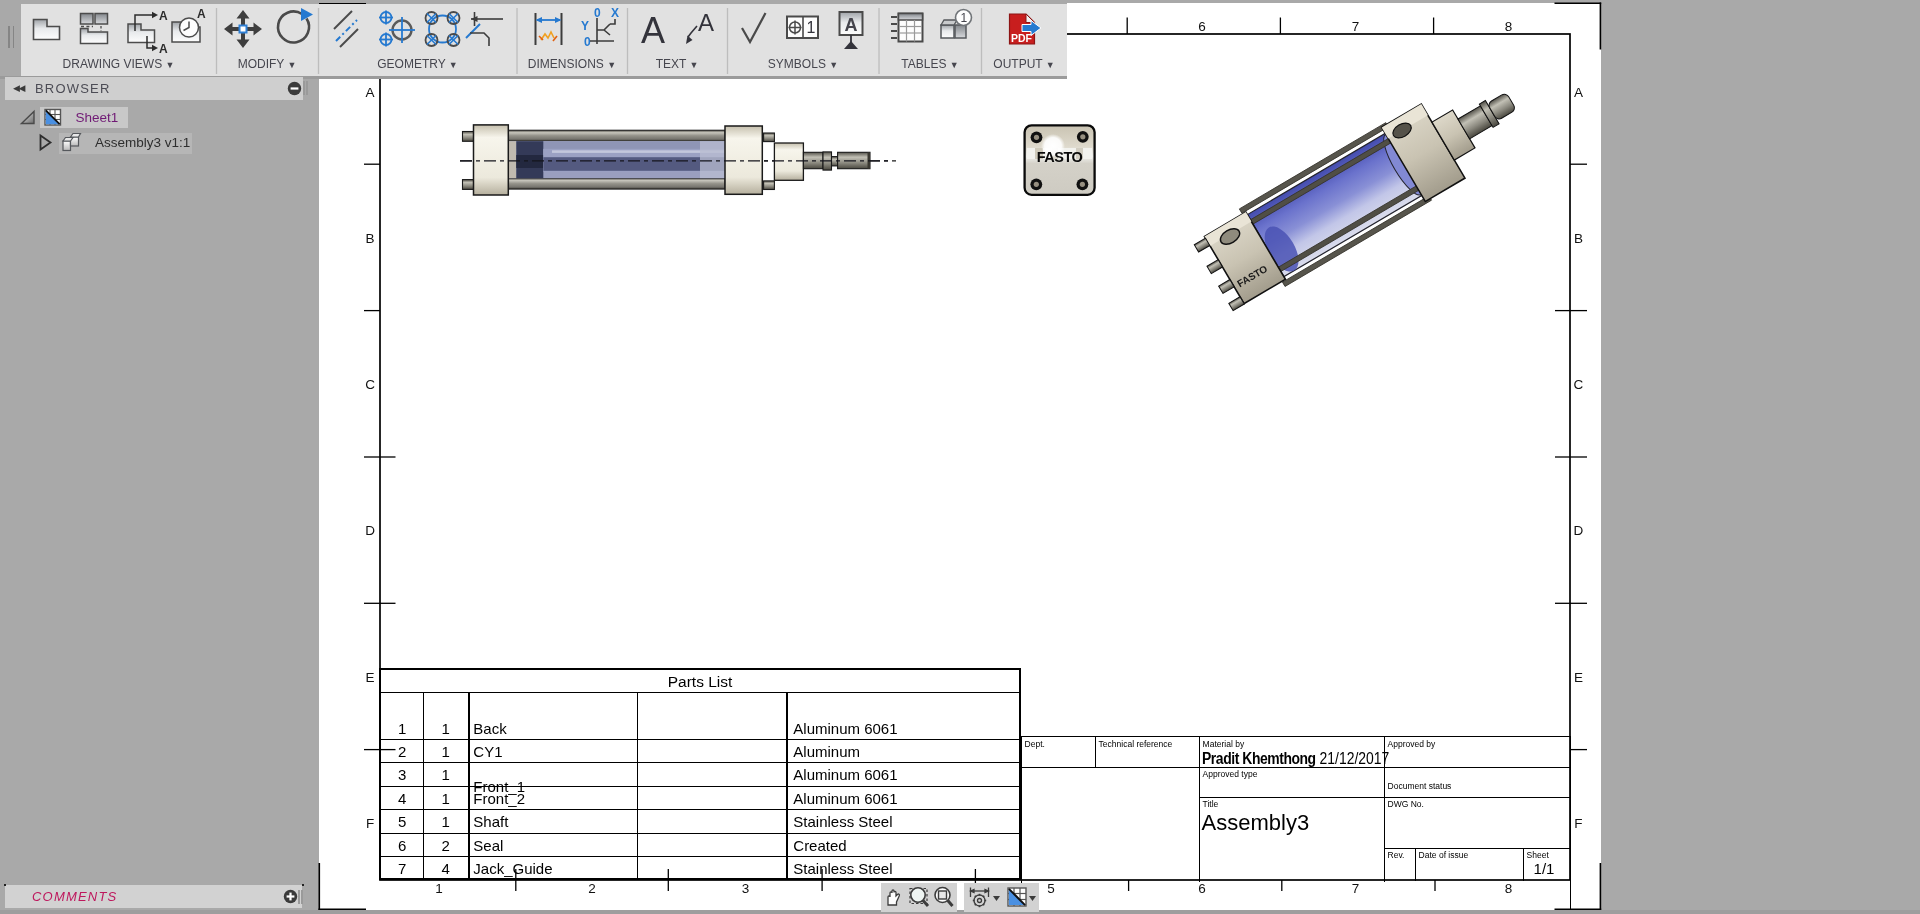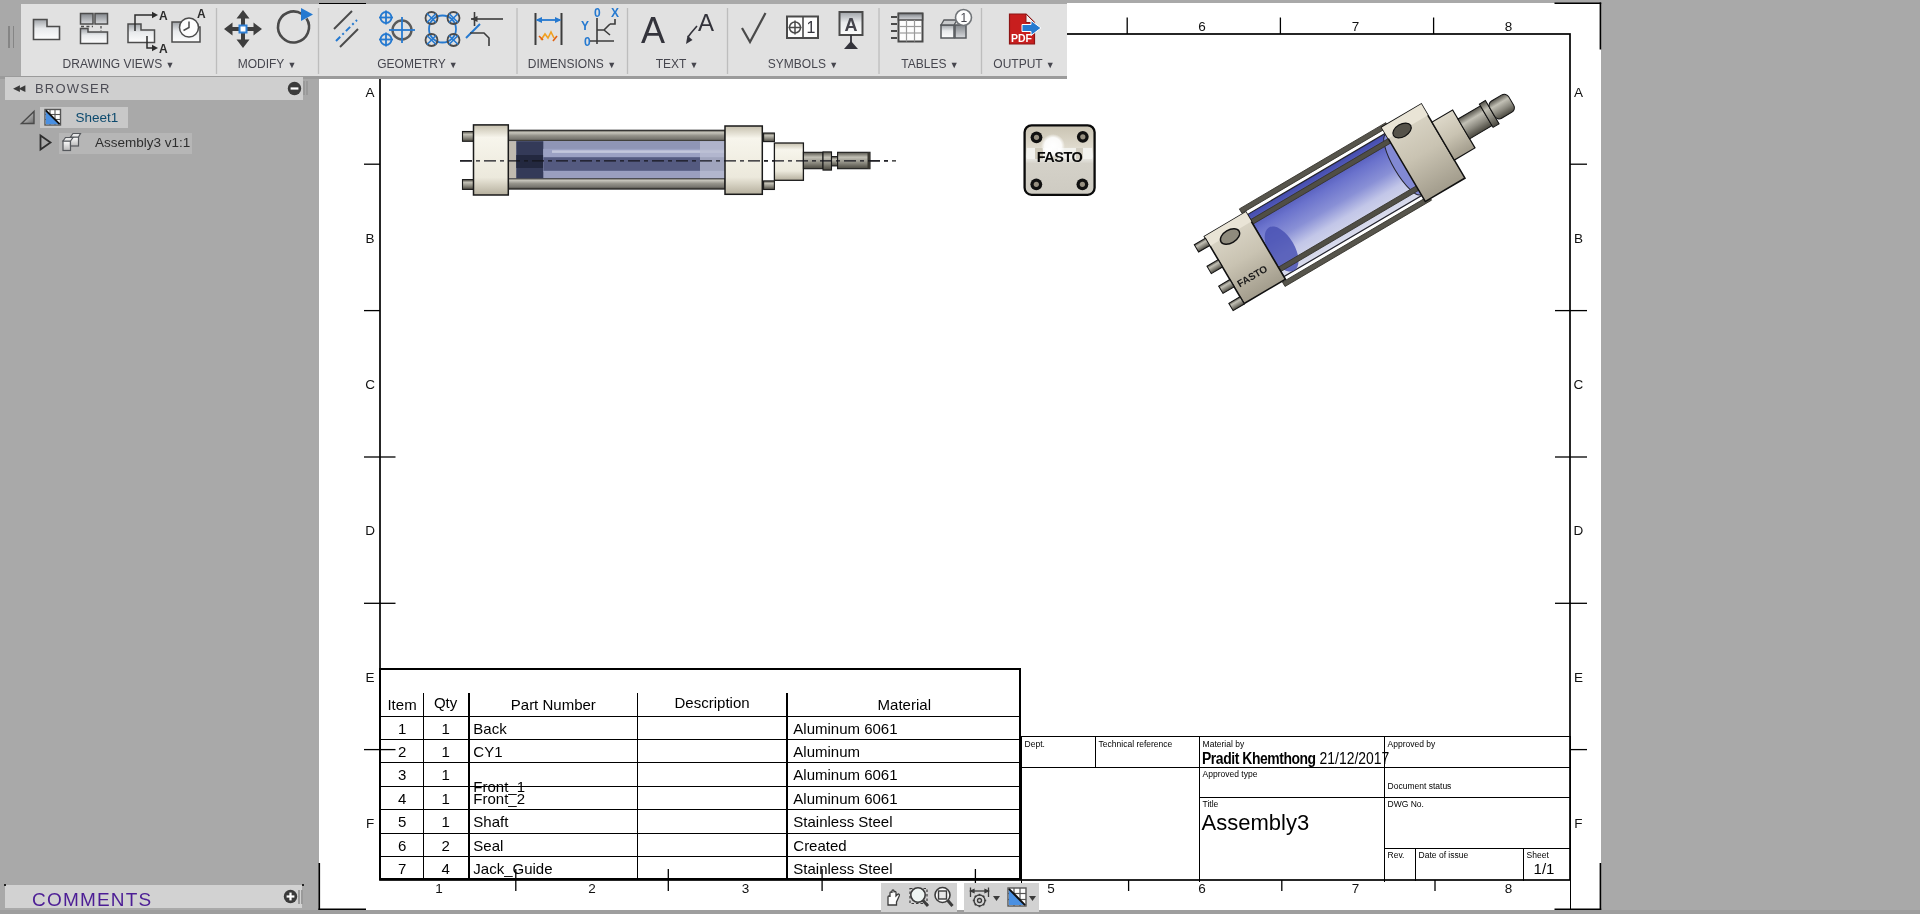--- a/index.html
+++ b/index.html
@@ -206,33 +206,27 @@
     <ellipse cx="222" cy="-30" rx="10" ry="6.3" fill="#55524a" stroke="#111" stroke-width="1.2"></ellipse>
 
     <rect x="252" y="-22" width="24" height="44" fill="url(#capg)" stroke="#111" stroke-width="1.2"></rect>
     <rect x="276" y="-11.5" width="26" height="23" fill="url(#rodg)" stroke="#111" stroke-width="1"></rect>
     <rect x="302" y="-13.5" width="7" height="27" fill="url(#rodg)" stroke="#111" stroke-width="1"></rect>
     <rect x="309" y="-10" width="22" height="20" rx="5" fill="url(#rodg)" stroke="#111" stroke-width="1"></rect>
   </g>
 </svg>
 
 <div class="abs" id="partslist" style="left:379.3px; top:668.3px; width:641.5px; height:212px; border:2px solid #000; font-size:15px; color:#000;">
+  <div class="abs" style="left:0; top:0; width:100%; height:23px; border-bottom:1.5px solid #000; text-align:center; line-height:23px; font-size:15.5px;">Parts List</div>
 
   <div class="abs" style="left:41.5px; top:23px; width:1.5px; height:185px; background:#000;"></div>
   <div class="abs" style="left:87px; top:23px; width:1.5px; height:185px; background:#000;"></div>
   <div class="abs" style="left:255.5px; top:23px; width:1.5px; height:185px; background:#000;"></div>
   <div class="abs" style="left:405px; top:23px; width:1.5px; height:185px; background:#000;"></div>
 
-  <div class="abs" style="left:0; top:23px; width:100%; height:23.4px; border-bottom:1.5px solid #000;">
-    <span class="abs" style="left:0; width:41.5px; text-align:center; top:3px;">Item</span>
-    <span class="abs" style="left:41.5px; width:45.5px; text-align:center; top:1px;">Qty</span>
-    <span class="abs" style="left:88.5px; width:167px; text-align:center; top:3px;">Part Number</span>
-    <span class="abs" style="left:256.5px; width:148.5px; text-align:center; top:1px;">Description</span>
-    <span class="abs" style="left:406.5px; width:233px; text-align:center; top:3px;">Material</span>
-  </div>
   <div class="abs" style="left:0; top:46.4px; width:100%; height:23.4px; border-bottom:1.2px solid #000;">
     <span class="abs" style="left:0; width:41.5px; text-align:center; top:3px;">1</span>
     <span class="abs" style="left:41.5px; width:45.5px; text-align:center; top:3px;">1</span>
     <span class="abs" style="left:92px; top:3px;">Back</span>
     <span class="abs" style="left:412px; top:3px;">Aluminum 6061</span>
   </div>
   <div class="abs" style="left:0; top:69.8px; width:100%; height:23.4px; border-bottom:1.2px solid #000;">
     <span class="abs" style="left:0; width:41.5px; text-align:center; top:3px;">2</span>
     <span class="abs" style="left:41.5px; width:45.5px; text-align:center; top:3px;">1</span>
     <span class="abs" style="left:92px; top:3px;">CY1</span>
@@ -536,26 +530,26 @@
       <line x1="45.8" y1="33.3" x2="59.6" y2="47.2" stroke="#111" stroke-width="1.9"></line>
     </g>
     <polygon points="40.5,58.5 40.5,72.5 50.5,65.5" fill="none" stroke="#2e2e2e" stroke-width="1.8"></polygon>
     <g stroke="#55585c" stroke-width="1.2">
       <rect x="63" y="64" width="7.5" height="9.5" fill="url(#cubeg)"></rect>
       <rect x="70.5" y="60" width="8" height="9" fill="url(#cubeg)"></rect>
       <polygon points="63,64 65.5,60.5 73,60.5 70.5,64" fill="#e8e8e8"></polygon>
       <polygon points="70.5,60 73,56.5 80.5,56.5 78.5,60" fill="#e8e8e8"></polygon>
     </g>
   </svg>
-  <span class="abs" style="left:75.5px; top:32.5px; font-size:13.5px; color:#0c4a6e;">Sheet1</span>
+  <span class="abs" style="left:75.5px; top:32.5px; font-size:13.5px; color:#701a75;">Sheet1</span>
   <span class="abs" style="left:95px; top:58px; font-size:13.5px; color:#2e2e2e;">Assembly3 v1:1</span>
 </div>
 
 <div class="abs" id="commentsbar" style="left:5px; top:885px; width:297px; height:23px; background:#d2d2d2;">
-  <span class="abs" style="left:27px; top:4px; font-size:19px; color:#4c1d95; letter-spacing:1.2px;">COMMENTS</span>
+  <span class="abs" style="left:27px; top:4px; font-size:13px; color:#be185d; letter-spacing:1.2px;font-style:italic;">COMMENTS</span>
   <span class="abs" style="left:278px; top:4px;">
     <svg width="15" height="15">
         <circle cx="7.5" cy="7.5" r="6.7" fill="#3a3a3a"></circle>
         <rect x="3.6" y="6.4" width="7.8" height="2.2" fill="#fff"></rect>
         <rect x="6.4" y="3.6" width="2.2" height="7.8" fill="#fff"></rect>
       </svg>
   </span>
   <div class="abs" style="left:293px; top:4.5px; width:1.6px; height:14px; background:#9a9a9a;"></div>
   <div class="abs" style="left:296px; top:4.5px; width:1.6px; height:14px; background:#9a9a9a;"></div>
 </div>

